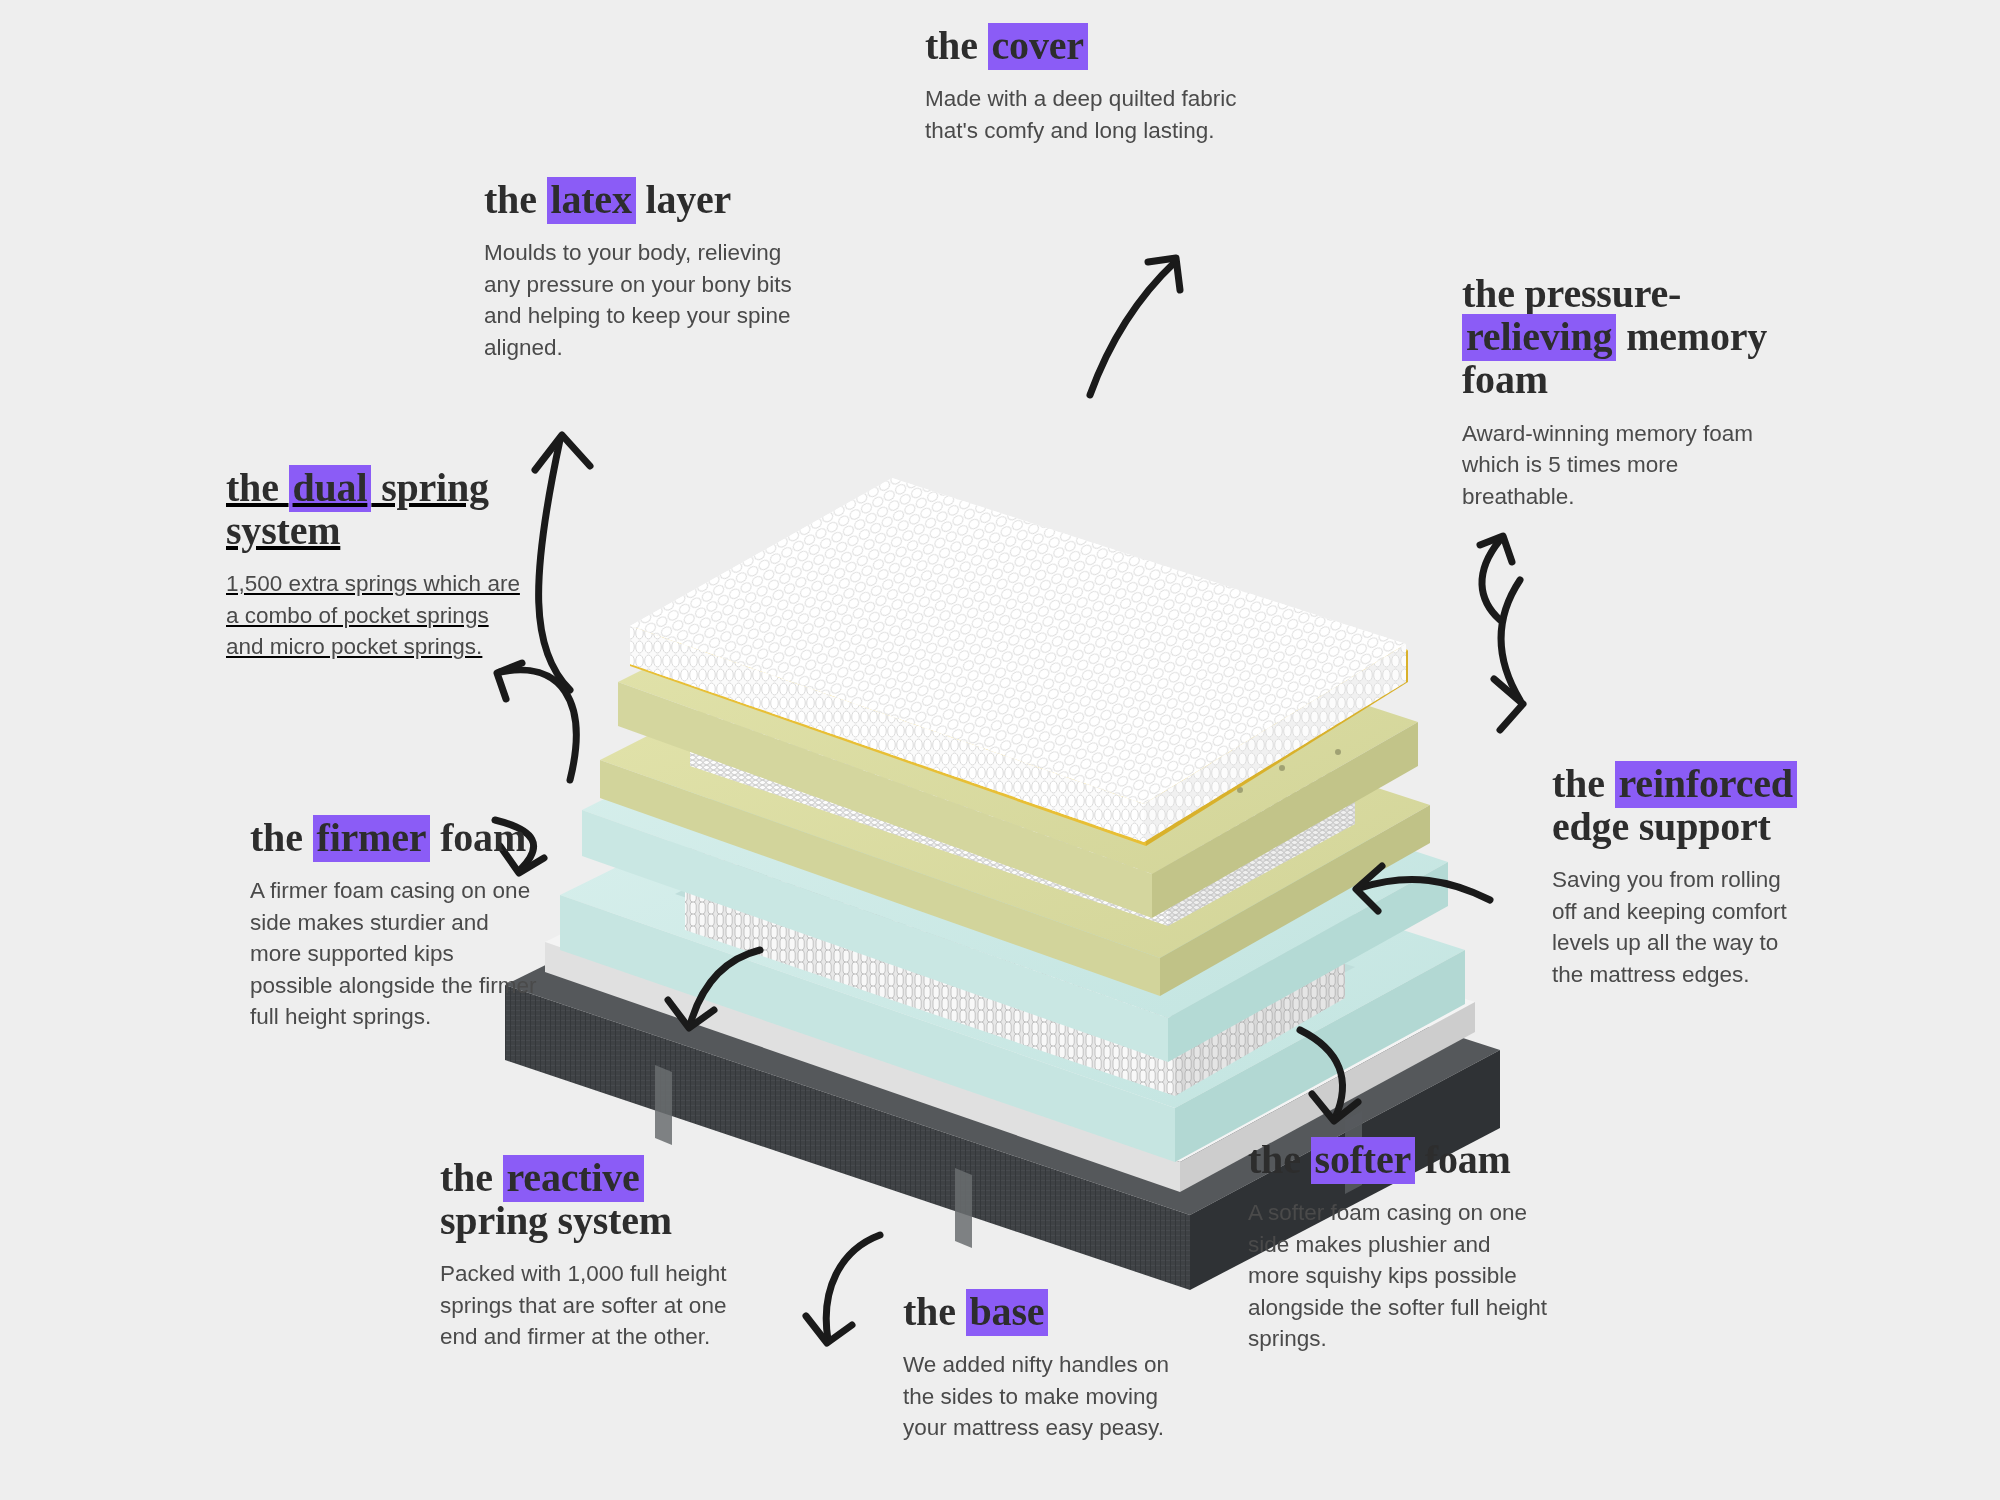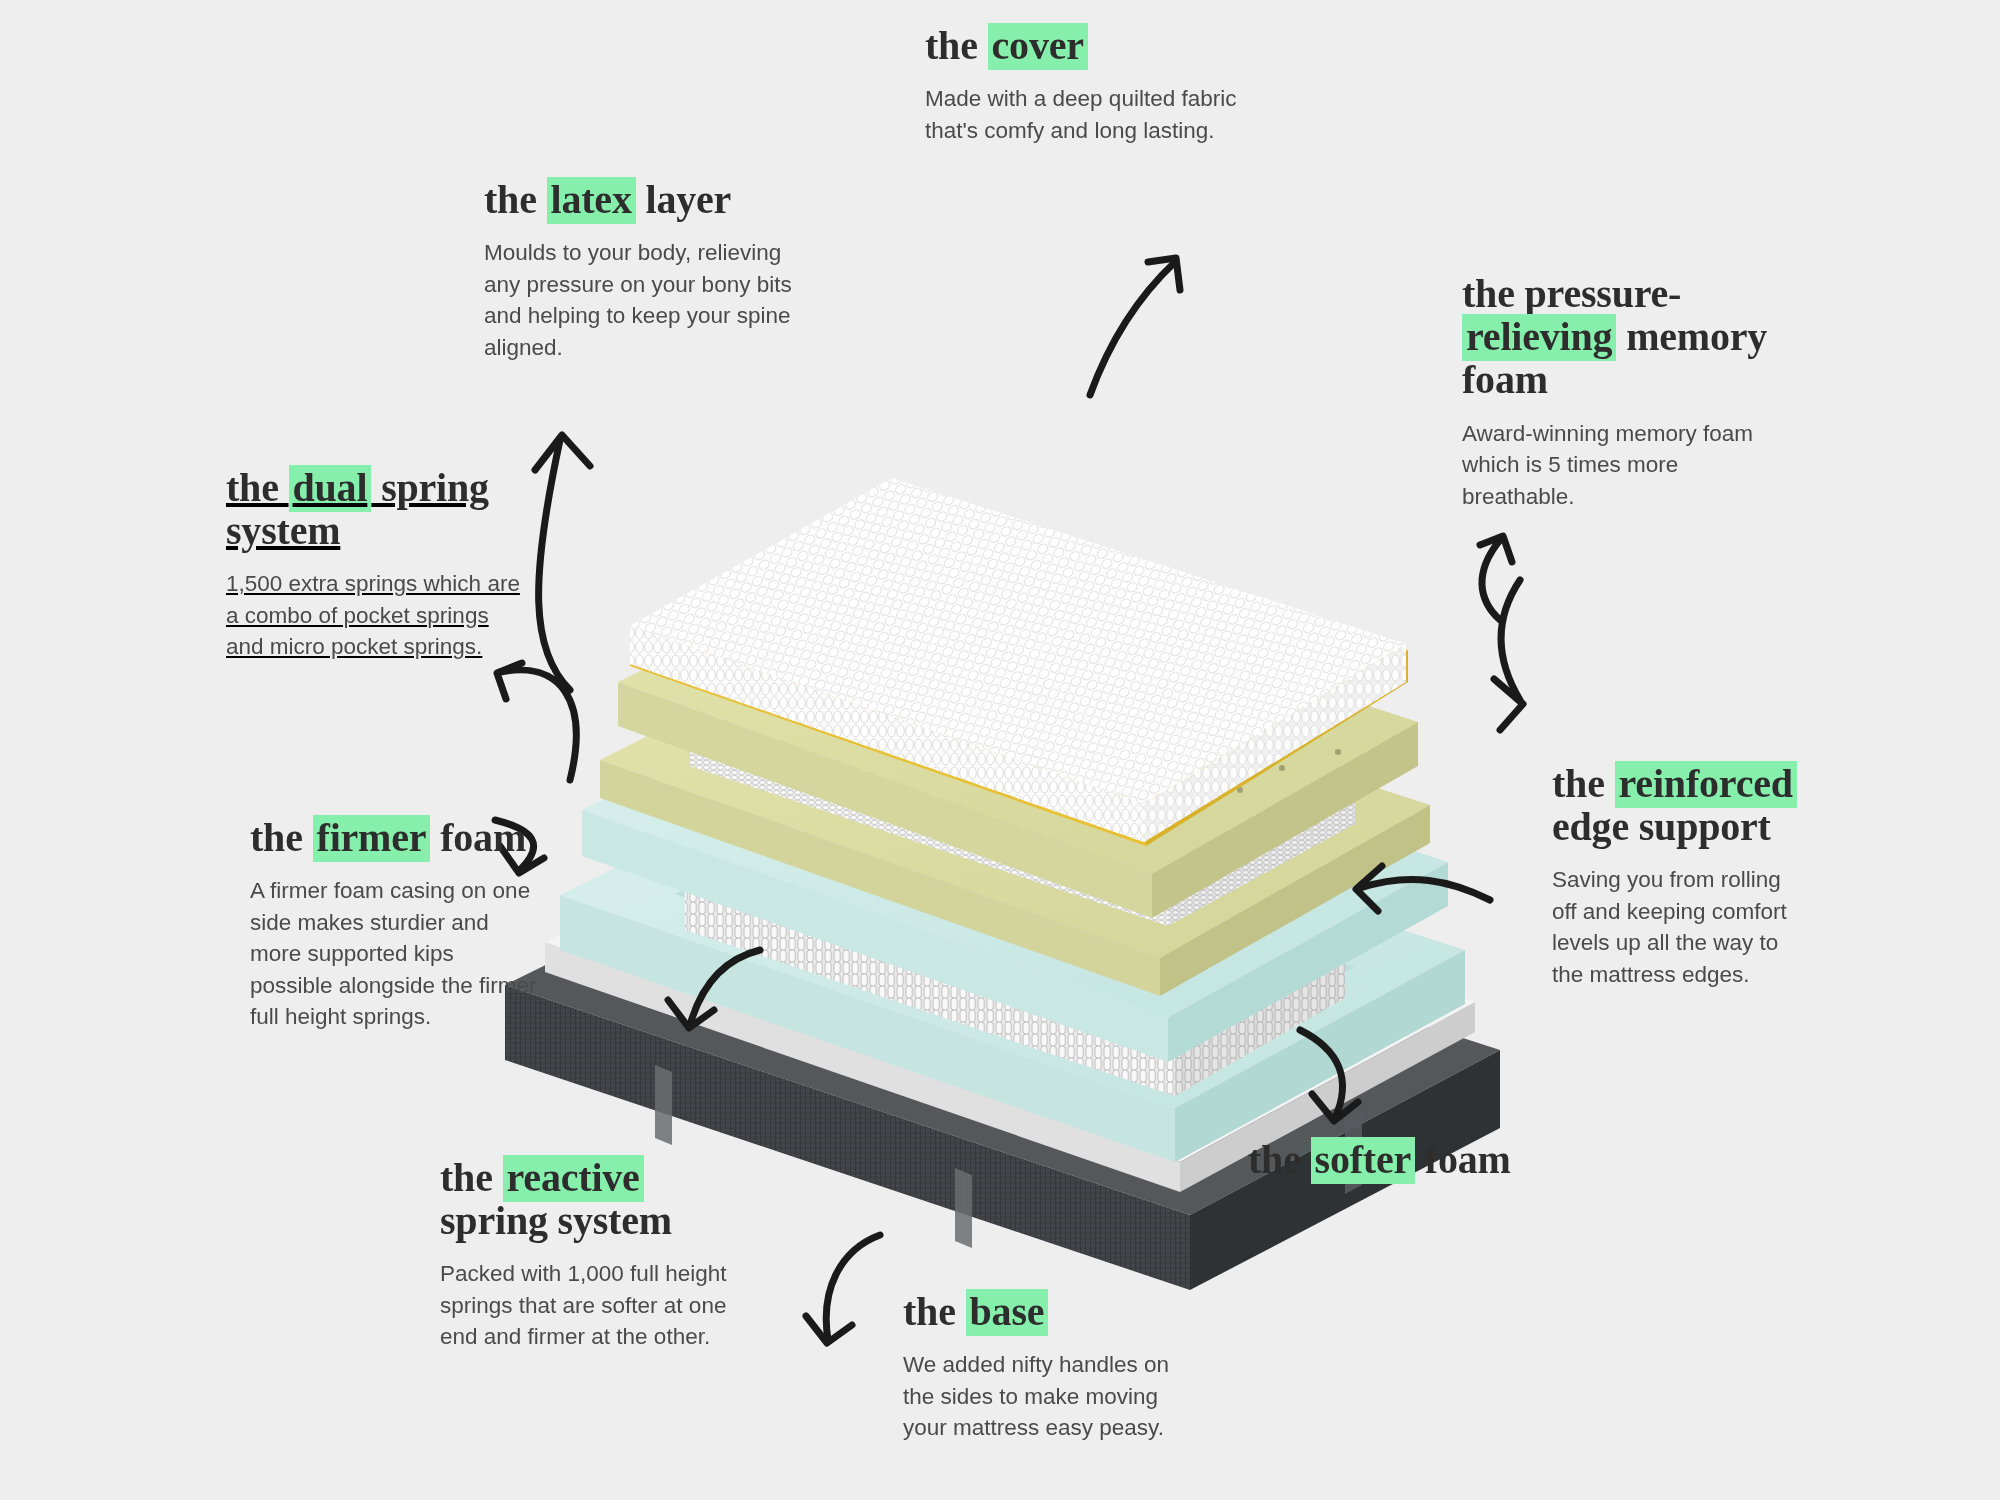--- a/index.html
+++ b/index.html
@@ -26,21 +26,21 @@
   .callout h2 {
     font-family: "Liberation Serif", serif;
     font-weight: 700;
     font-size: 40px;
     line-height: 1.08;
     color: #2d2d2d;
     letter-spacing: -0.2px;
     margin: 0 0 16px 0;
   }
   .callout h2 .hl {
-    background: #86efac;
+    background: #8b5cf6;
     padding: 0 4px 2px 4px;
     box-decoration-break: clone;
     -webkit-box-decoration-break: clone;
   }
   .callout p {
     font-family: "Liberation Sans", sans-serif;
     font-size: 22.5px;
     line-height: 1.40;
     color: #4a4a4a;
     font-weight: 400;
@@ -280,15 +280,16 @@
     <p>Packed with 1,000 full height springs that are softer at one end and firmer at the other.</p>
   </div>
 
   <div class="callout" style="left:903px; top:1290px; width:290px;">
     <h2><span>the </span><span class="hl">base</span><span></span></h2>
     <p>We added nifty handles on the sides to make moving your mattress easy peasy.</p>
   </div>
 
   <div class="callout" style="left:1248px; top:1138px; width:300px;">
     <h2><span>the </span><span class="hl">softer</span><span> foam</span></h2>
+    <p>A softer foam casing on one side makes plushier and more squishy kips possible alongside the softer full height springs.</p>
   </div>
 
 </div>
 
 </body></html>

